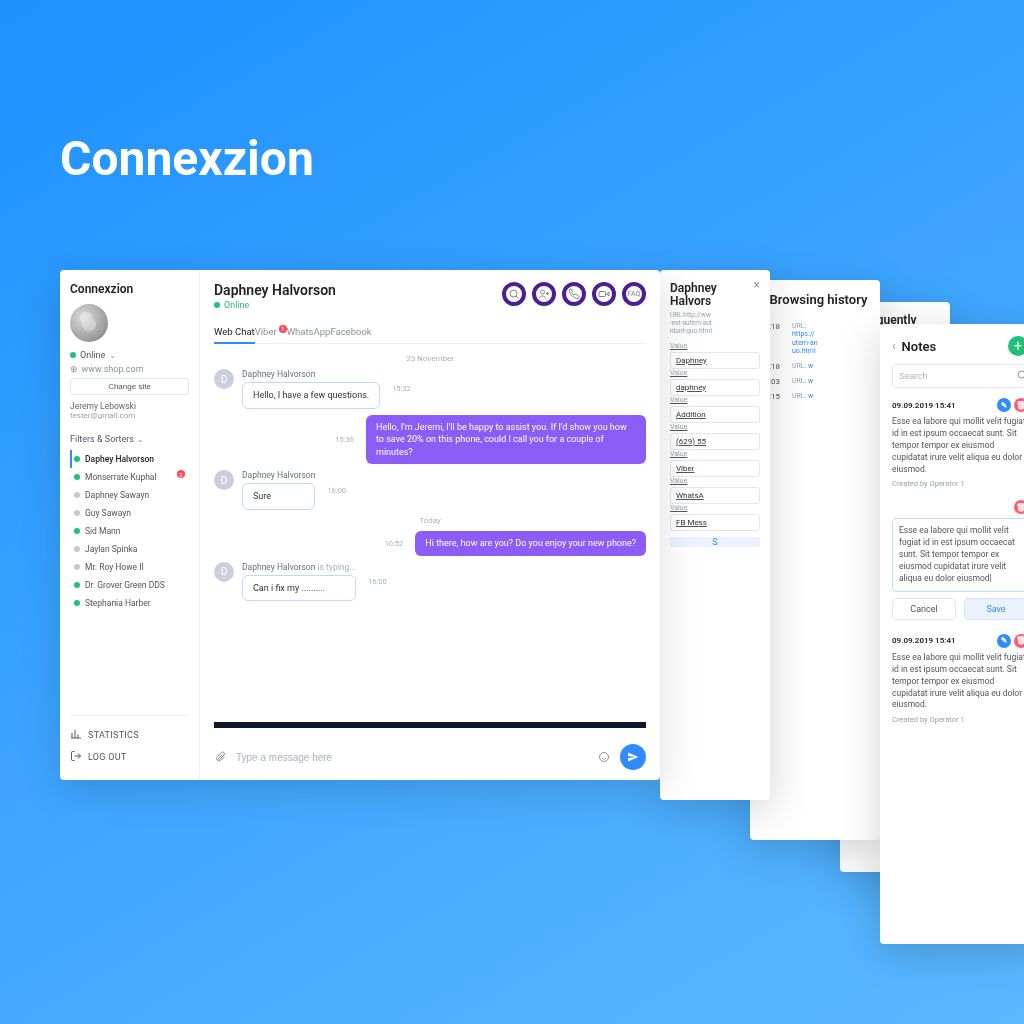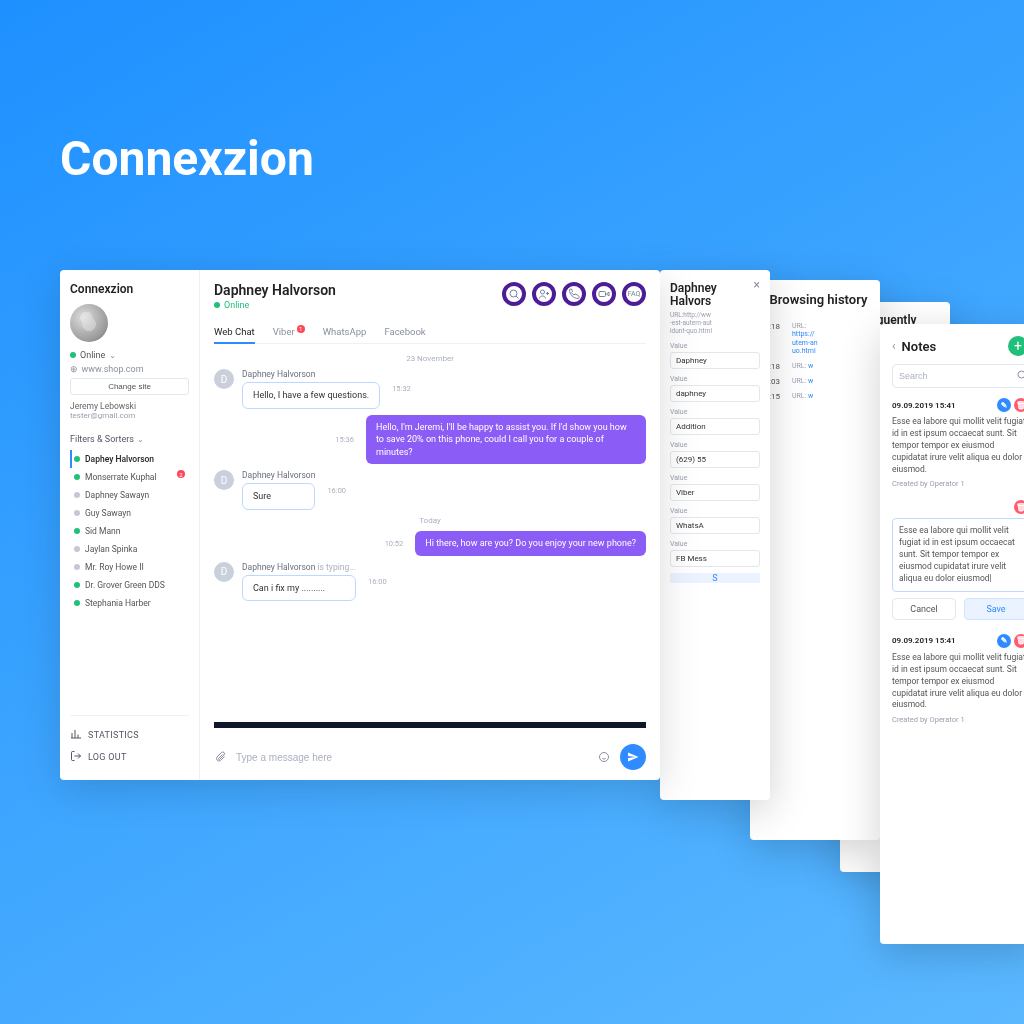--- a/index.html
+++ b/index.html
@@ -72,21 +72,21 @@
   .sidebar-footer { margin-top:auto; border-top:1px solid #eef0f4; padding-top:8px;}
   .sidebar-footer .ftr { display:flex; align-items:center; gap:6px; font-size:9px; color:#556; padding:4px 0; cursor:pointer; text-transform:uppercase; letter-spacing:0.3px;}
   .chev { font-size:8px; color:#8a90a0;}
 
   .chat-pane { flex:1; display:flex; flex-direction:column; padding: 12px 14px 10px;}
   .chat-header { display:flex; align-items:flex-start; justify-content:space-between;}
   .chat-header-left .name { font-size:14px; font-weight:600; color:#222;}
   .chat-header-left .status { font-size:9px; color:#21c07a; display:flex; align-items:center; gap:4px; margin-top:2px;}
   .chat-actions { display:flex; gap:6px;}
   .circle-btn { width:24px; height:24px; border-radius:50%; background:#fff; border:4px solid #4c1d95; display:flex; align-items:center; justify-content:center; font-size:10px; color:#7a8296; cursor:pointer;}
-  .tabs { display:flex; gap:18px; border-bottom:1px solid #eef0f4; margin-top:10px;}
+  .tabs { display:flex; border-bottom:1px solid #eef0f4; margin-top:10px;}
   .tab { font-size:9.5px; color:#8a90a0; padding:6px 0; cursor:pointer; position:relative;}
   .tab.active { color:#222; }
   .tab.active::after{content:''; position:absolute; left:0; right:0; bottom:-1px; height:2px; background:#2F8BFF;}
   .tab .badge-red { position:static; display:inline-flex; margin-left:2px; transform:translateY(-4px);}
 
   .chat-body { flex:1; overflow:hidden; padding-top:6px;}
   .date-sep { text-align:center; font-size:8px; color:#aab0c0; margin:4px 0;}
   .msg-row { display:flex; gap:8px; margin:6px 0;}
   .msg-row.right { justify-content:flex-end;}
   .msg-avatar { width:20px; height:20px; border-radius:50%; background:#c9cfdb; color:#fff; font-size:10px; display:flex; align-items:center; justify-content:center; flex-shrink:0;}
@@ -116,21 +116,21 @@
     color:#555;
   }
   .panel .close-x { position:absolute; top:8px; right:10px; font-size:12px; color:#8a90a0; cursor:pointer;}
   .panel .back-arrow { font-size:12px; color:#8a90a0; margin-right:6px; cursor:pointer;}
   .panel-title { font-size:13px; font-weight:600; color:#222; }
 
   
   .profile-panel { top:0; left:600px; width:110px; height:530px; z-index:4; padding:12px 10px;}
   .profile-panel .panel-title{font-size:12px; line-height:1.1;}
   .small-url { font-size:6.5px; color:#9aa0b0; margin:4px 0 6px; line-height:1.2;}
-  .field { margin-bottom:6px;}
+  .field { margin-bottom:0;text-decoration:underline;}
   .field .label { font-size:7px; color:#9aa0b0; margin-bottom:2px;}
   .field .input { border:1px solid #e2e6ef; border-radius:3px; padding:3px 5px; font-size:8px; color:#333; background:#fff; white-space:nowrap; overflow:hidden;}
 
   
   .history-panel { top:10px; left:690px; width:130px; height:560px; z-index:3; padding:12px 10px;}
   .hist-row { display:flex; gap:6px; margin-bottom:6px;}
   .hist-time{ font-size:8px; color:#555; width:26px; flex-shrink:0;}
   .hist-url{ font-size:7px; color:#2F8BFF; line-height:1.2;}
   .hist-url span{color:#9aa0b0;}
 

